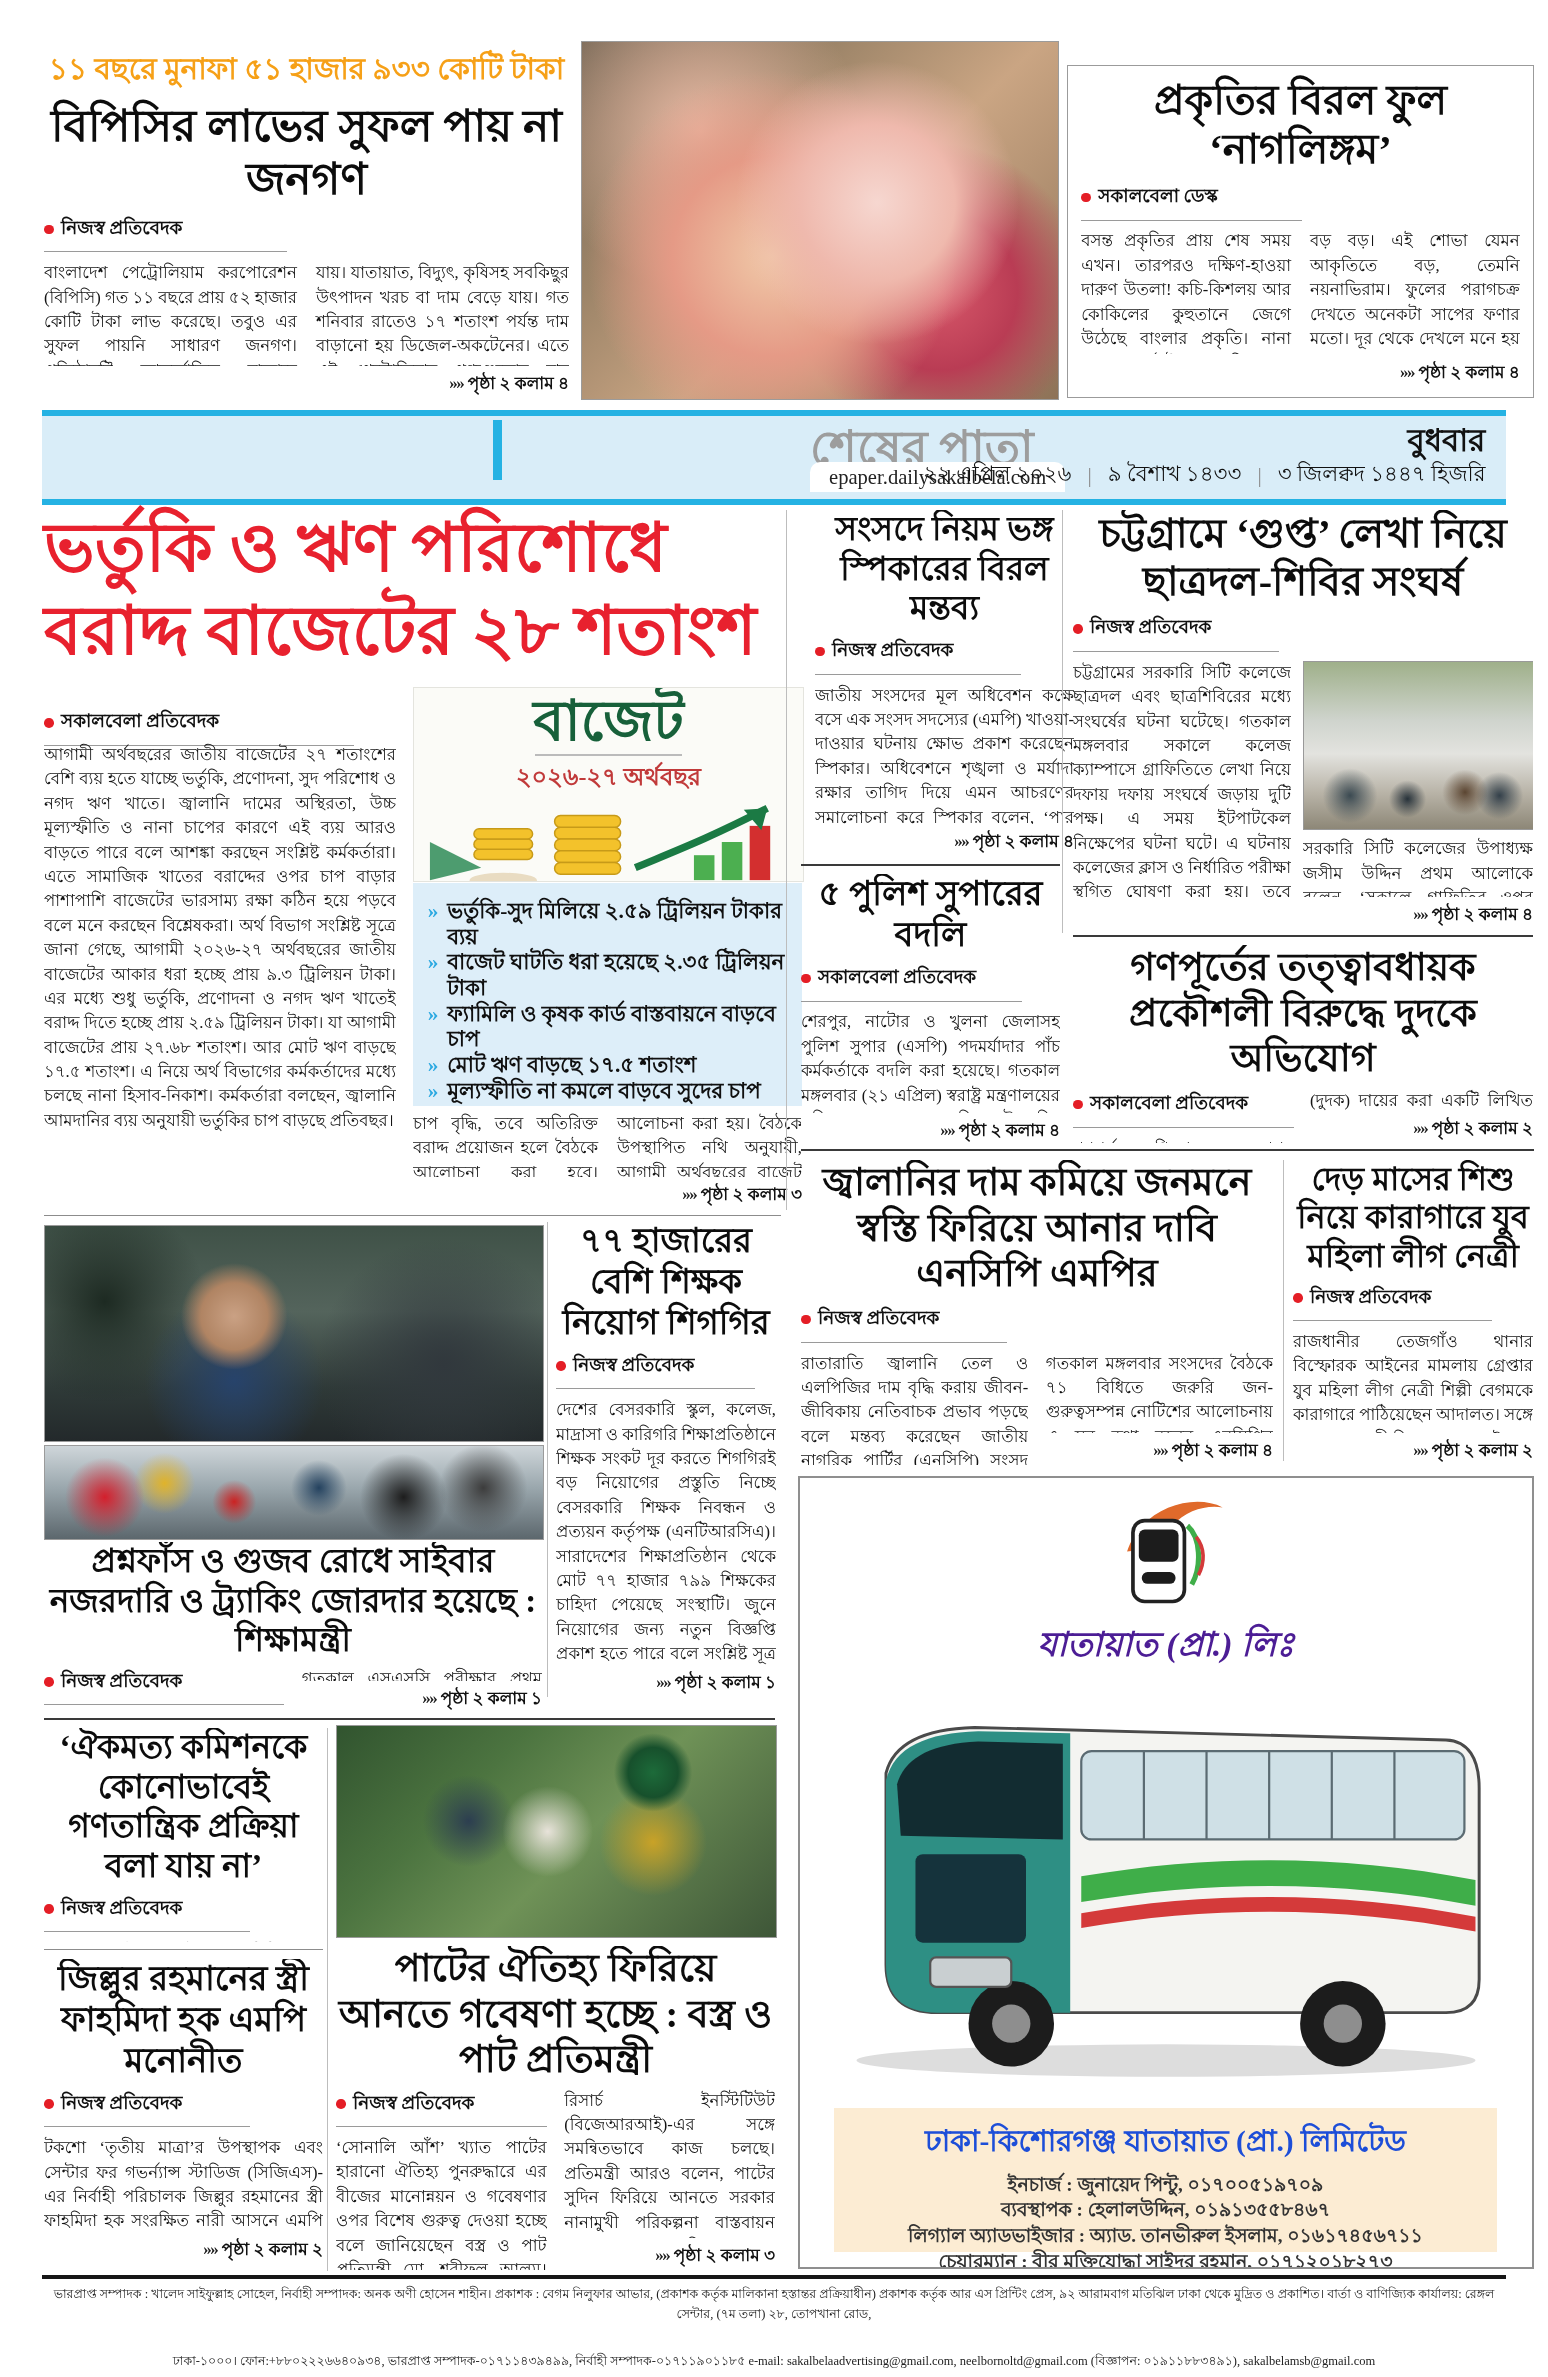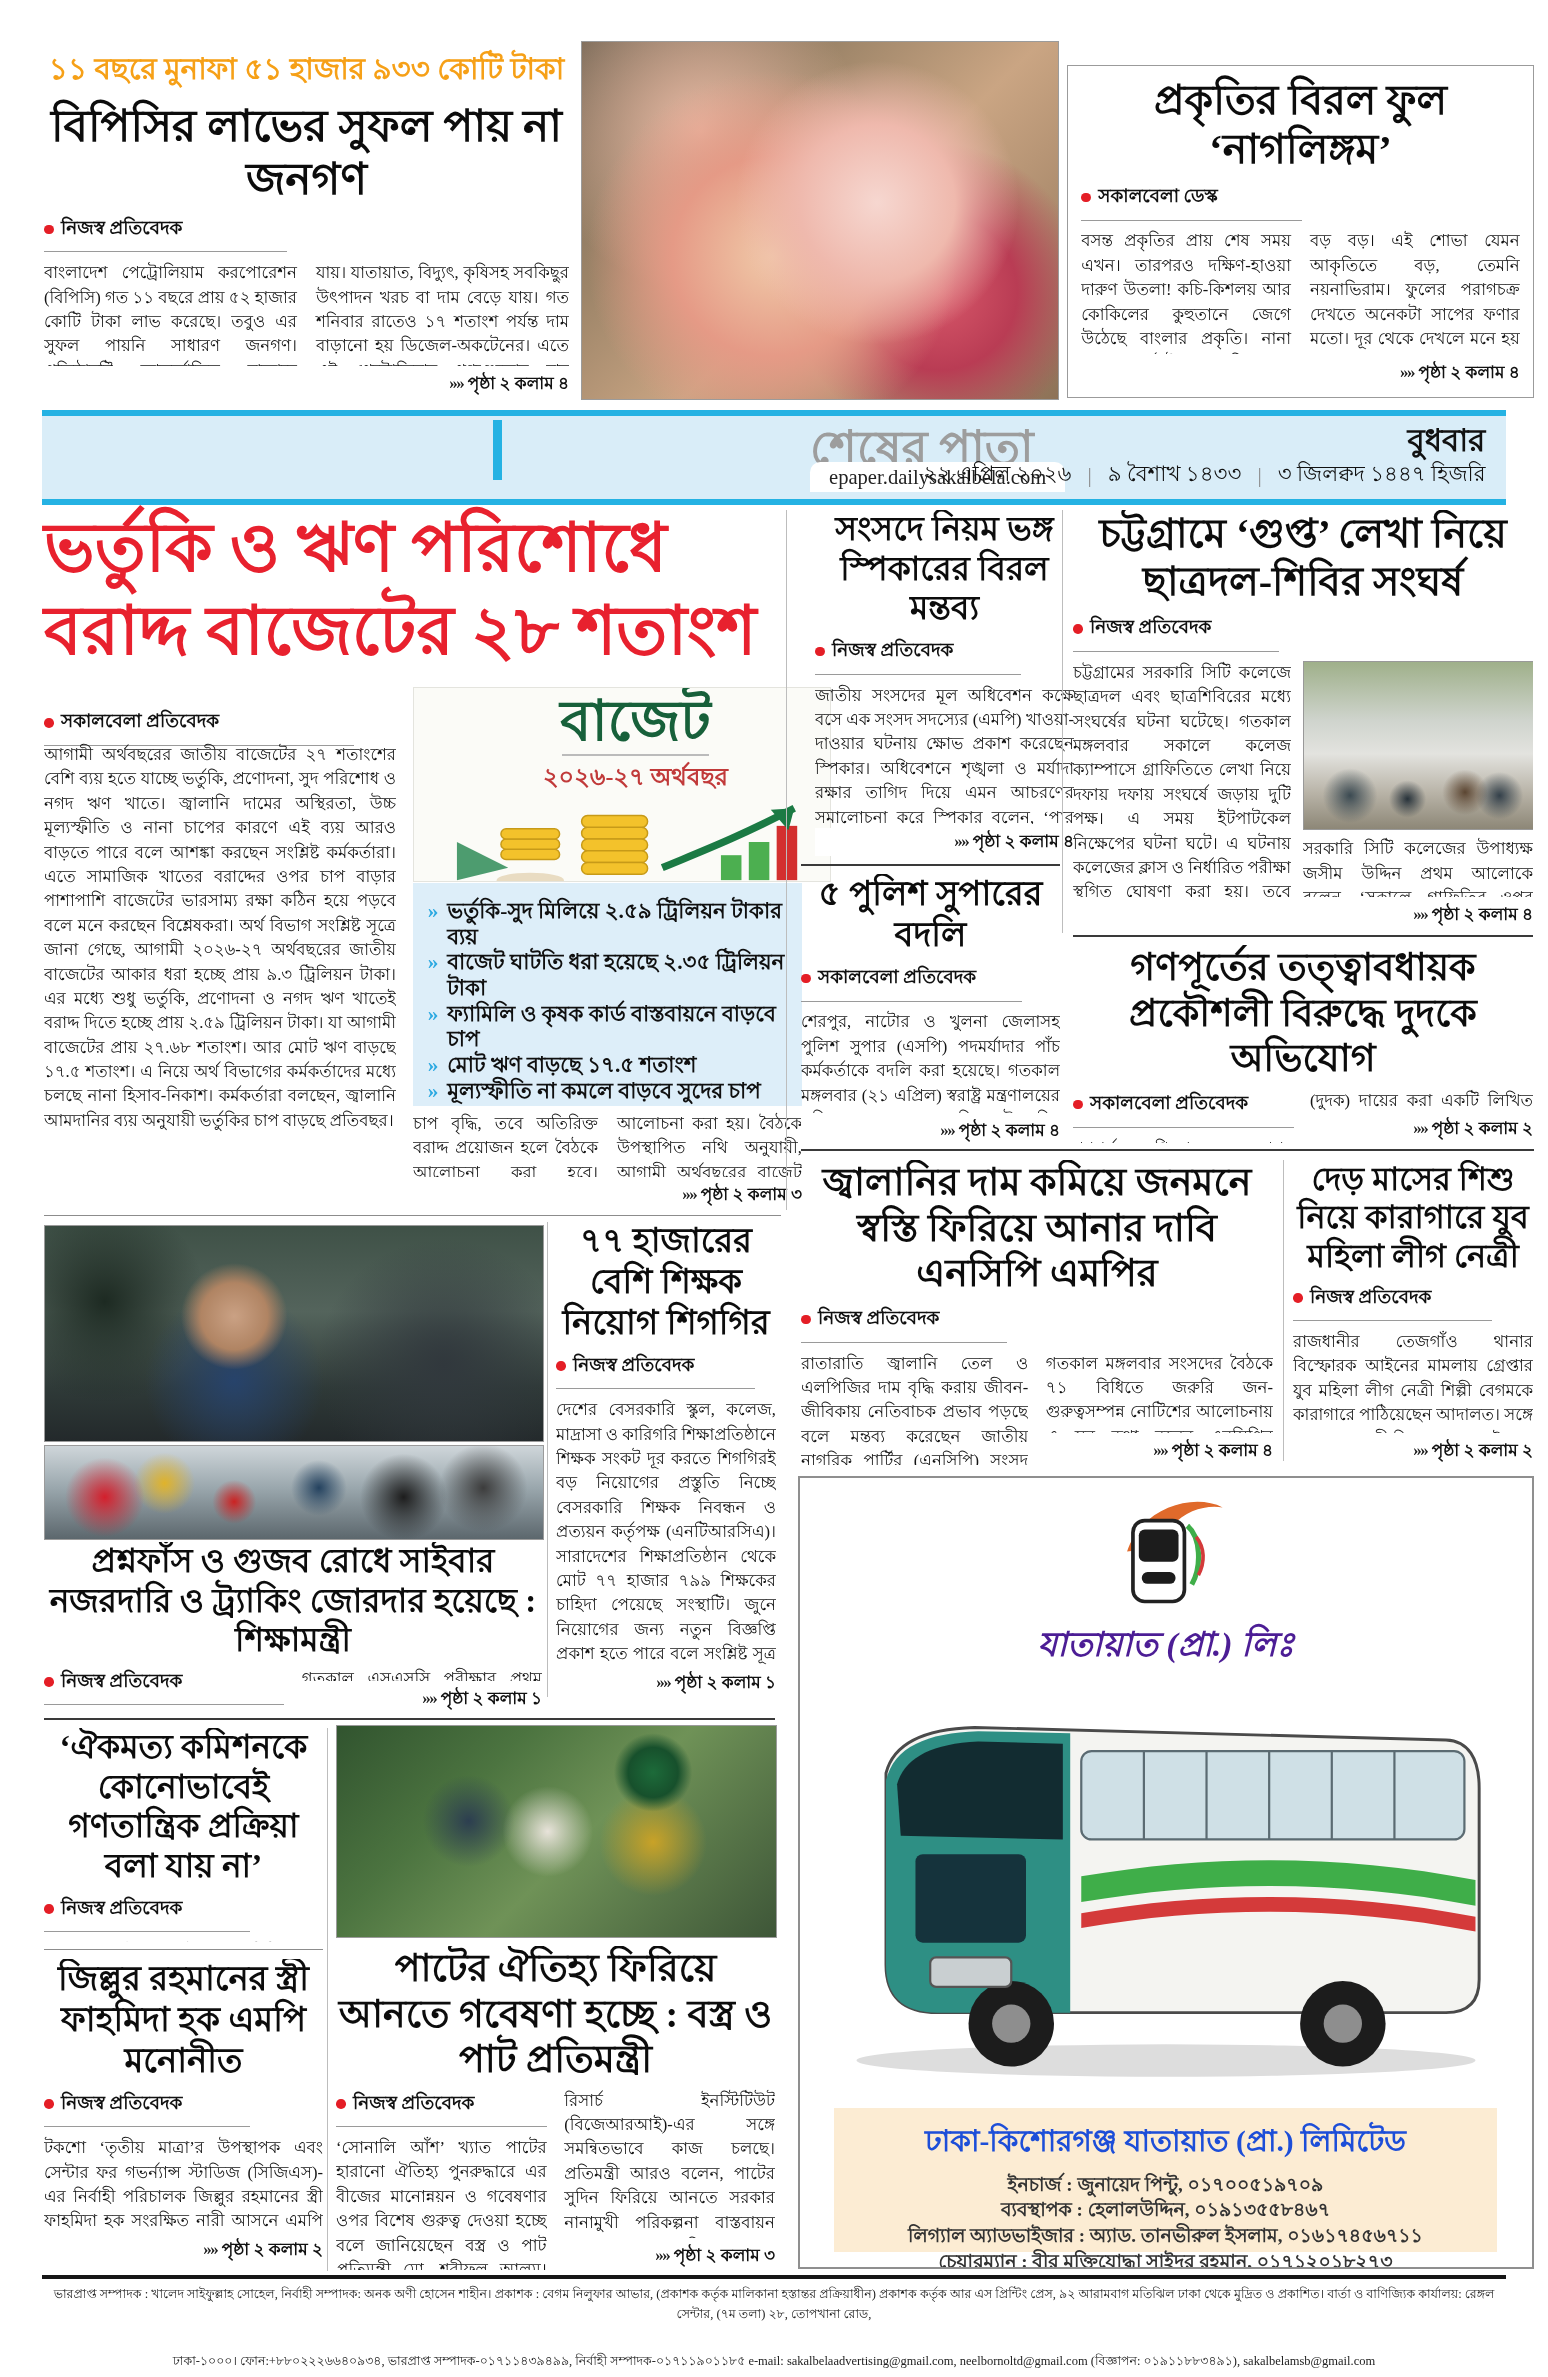--- a/index.html
+++ b/index.html
@@ -28,21 +28,21 @@
   #logoen{position:absolute;right:44px;bottom:1.5px;font-size:12.5px;font-weight:700;font-family:"Liberation Sans",sans-serif;}
   #logobar{position:absolute;left:451px;top:4.4px;width:8.8px;height:60px;background:#25b2e3;}
   #pagelabel{position:absolute;left:768px;top:-4.4px;font-size:47px;font-weight:700;color:#9d9d9d;}
   #website{position:absolute;left:768px;top:46px;background:#fff;border-radius:10.3px 10.3px 0 0;
            padding:3.7px 19px;font-size:20.6px;color:#222;text-align:right;}
   #weekday{position:absolute;right:20.6px;top:0px;font-size:31px;font-weight:700;}
   #dates{position:absolute;right:20.6px;top:41px;font-size:21.4px;display:flex;gap:16px;align-items:center;}
   #dates .sep{color:#8b8b8b;}
   
   #budget{position:absolute;left:413px;top:687px;width:389px;height:193px;background:#fbfbf7;
-          border:0.7px solid #e4e4de;text-align:center;overflow:hidden;padding-left:27px;}
+          border:0.7px solid #e4e4de;text-align:center;overflow:hidden;}
   #budget .t{font-size:56px;font-weight:800;color:#17603a;line-height:1.05;margin-top:4.4px;}
   #budget .line{width:147px;height:1.5px;background:#bbb;margin:2.9px auto;}
   #budget .s{font-size:24px;font-weight:700;color:#c13a3a;}
   #bullets{position:absolute;left:413px;top:883px;width:389px;height:223px;background:#ddeef9;
            padding:16px 14.7px;box-sizing:border-box;display:flex;flex-direction:column;justify-content:space-between;}
   .bullet{display:flex;gap:8.8px;font-size:21.4px;font-weight:700;color:#101010;line-height:1.2;}
   .bmark{color:#2da9e1;font-weight:800;}
   
   #ad{position:absolute;left:798px;top:1476px;width:736px;height:793px;border:2.2px solid #8f8f8f;
       box-sizing:border-box;background:#fff;overflow:hidden;}

